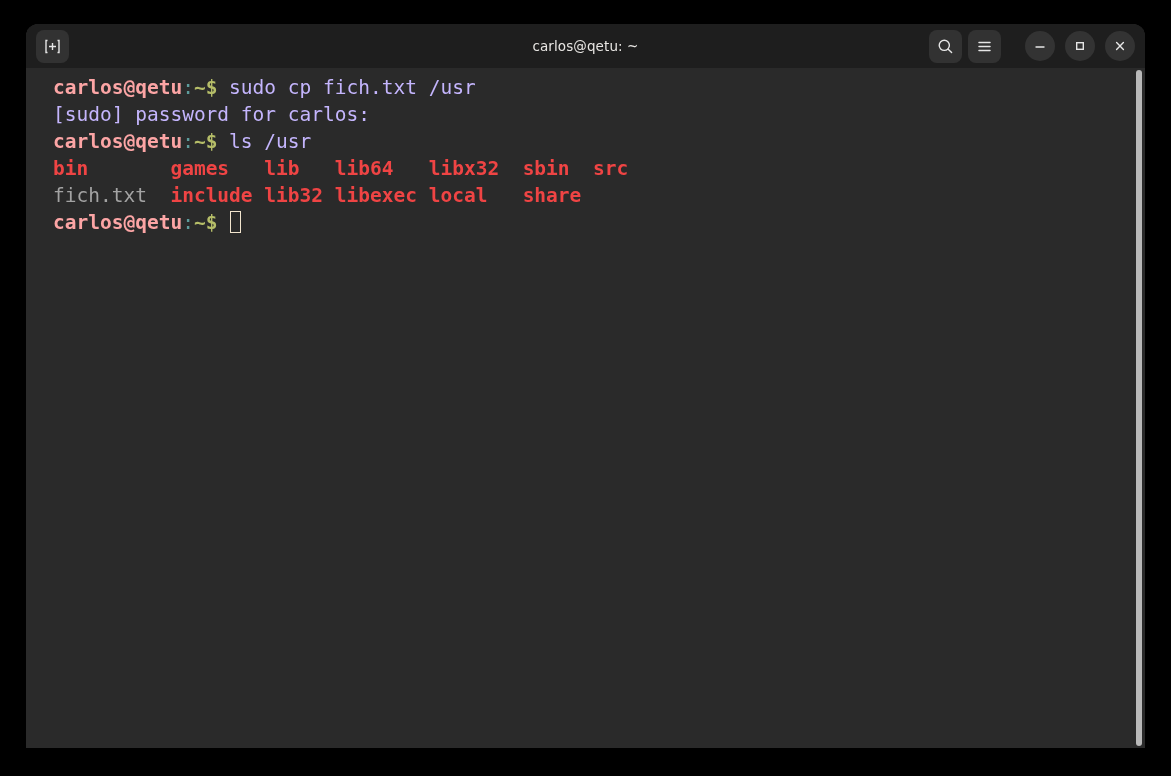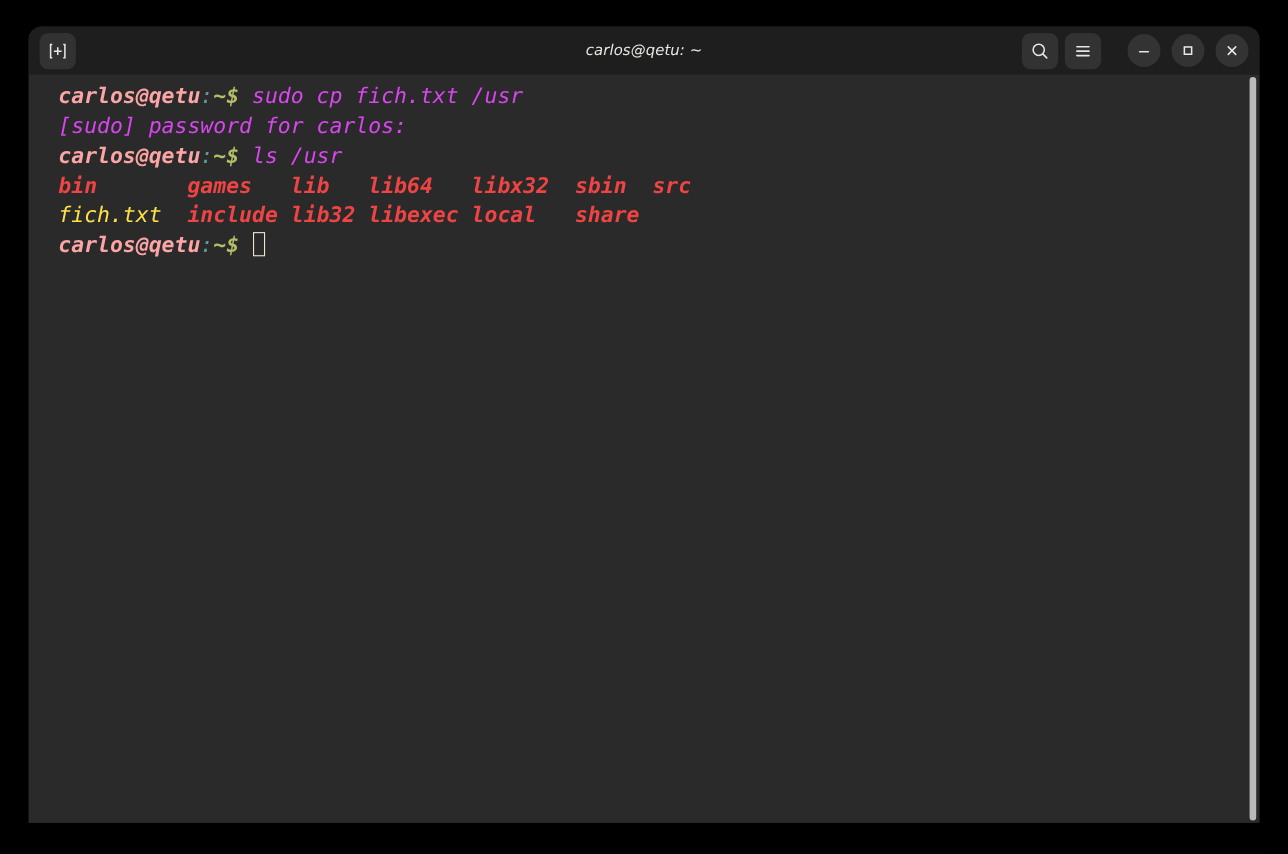--- a/index.html
+++ b/index.html
@@ -10,21 +10,20 @@
     height: 776px;
     overflow: hidden;
     font-family: "DejaVu Sans Mono", monospace;
   }
 
   #desktop {
     position: relative;
     width: 1171px;
     height: 776px;
     background: #000000;
-    font-style: italic;
   }
 
   
   #window {
     position: absolute;
     left: 26px;
     top: 24px;
     width: 1119px;
     height: 724px;
     background: #2a2a2a;
@@ -130,23 +129,23 @@
     white-space: pre;
     letter-spacing: 0px;
   }
 
   .line { height: 27px; }
 
   
   .c-user   { color: #fca5a5; font-weight: bold; }   
   .c-punct  { color: #5c9c9c; }                      
   .c-path   { color: #b5bd68; font-weight: bold; }   
-  .c-text   { color: #d946ef; }                      
+  .c-text   { color: #c4b5fd; }                      
   .c-dir    { color: #ef4444; font-weight: bold; }   
-  .c-file   { color: #fde047; }                      
+  .c-file   { color: #a3a3a3; }                      
 
   .cursor {
     display: inline-block;
     width: 11px;
     height: 22px;
     border: 1.6px solid #f2e5ce;
     box-sizing: border-box;
     vertical-align: -4px;
     margin-left: 1px;
     background: transparent;

